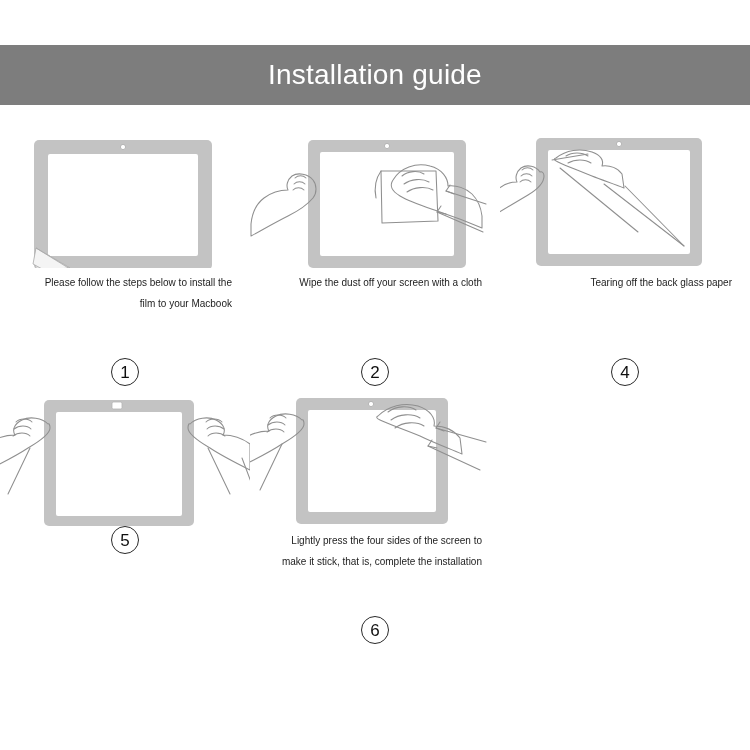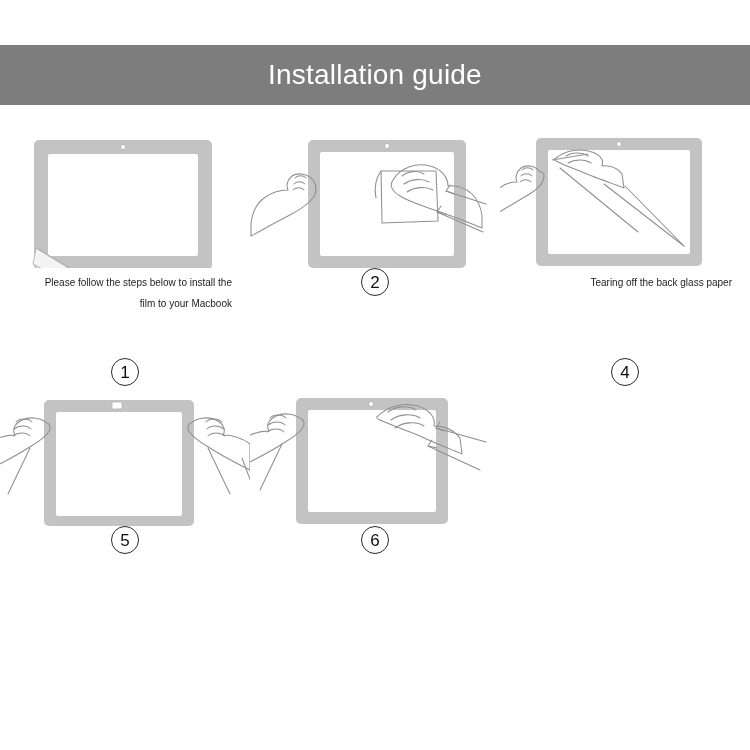--- a/index.html
+++ b/index.html
@@ -159,20 +159,21 @@
             <path d="M154,56 C161,51 172,50 179,54"></path>
             <path d="M157,64 C164,59 176,58 183,62"></path>
 
             <path d="M196,63 L236,76"></path>
             <path d="M187,84 L233,104"></path>
             <path d="M196,63 L204,66 M196,63 L200,57"></path>
             <path d="M187,84 L196,86 M187,84 L191,78"></path>
           </g>
         </svg>
       </div>
+      <div class="step-caption">Wipe the dust off your screen with a cloth</div>
       <div class="num-wrap">
         <div class="num-circle">2</div>
       </div>
     </div>
 
 
     <div class="step-cell row2">
       <div class="art-box">
         <svg width="250" height="140" viewBox="0 0 250 140">
 
@@ -262,19 +263,20 @@
             <path d="M141,34 C149,28 162,27 170,32"></path>
             <path d="M145,42 C153,36 166,35 174,40"></path>
 
             <path d="M186,42 L236,56"></path>
             <path d="M178,60 L230,84"></path>
             <path d="M186,42 L194,45 M186,42 L190,36"></path>
             <path d="M178,60 L187,62 M178,60 L182,54"></path>
           </g>
         </svg>
       </div>
+      <div class="step-caption">Lightly press the four sides of the screen to make it stick, that is, complete the installation</div>
       <div class="num-wrap">
         <div class="num-circle">6</div>
       </div>
     </div>
 
   </div>
 </div>
 
 </body></html>

